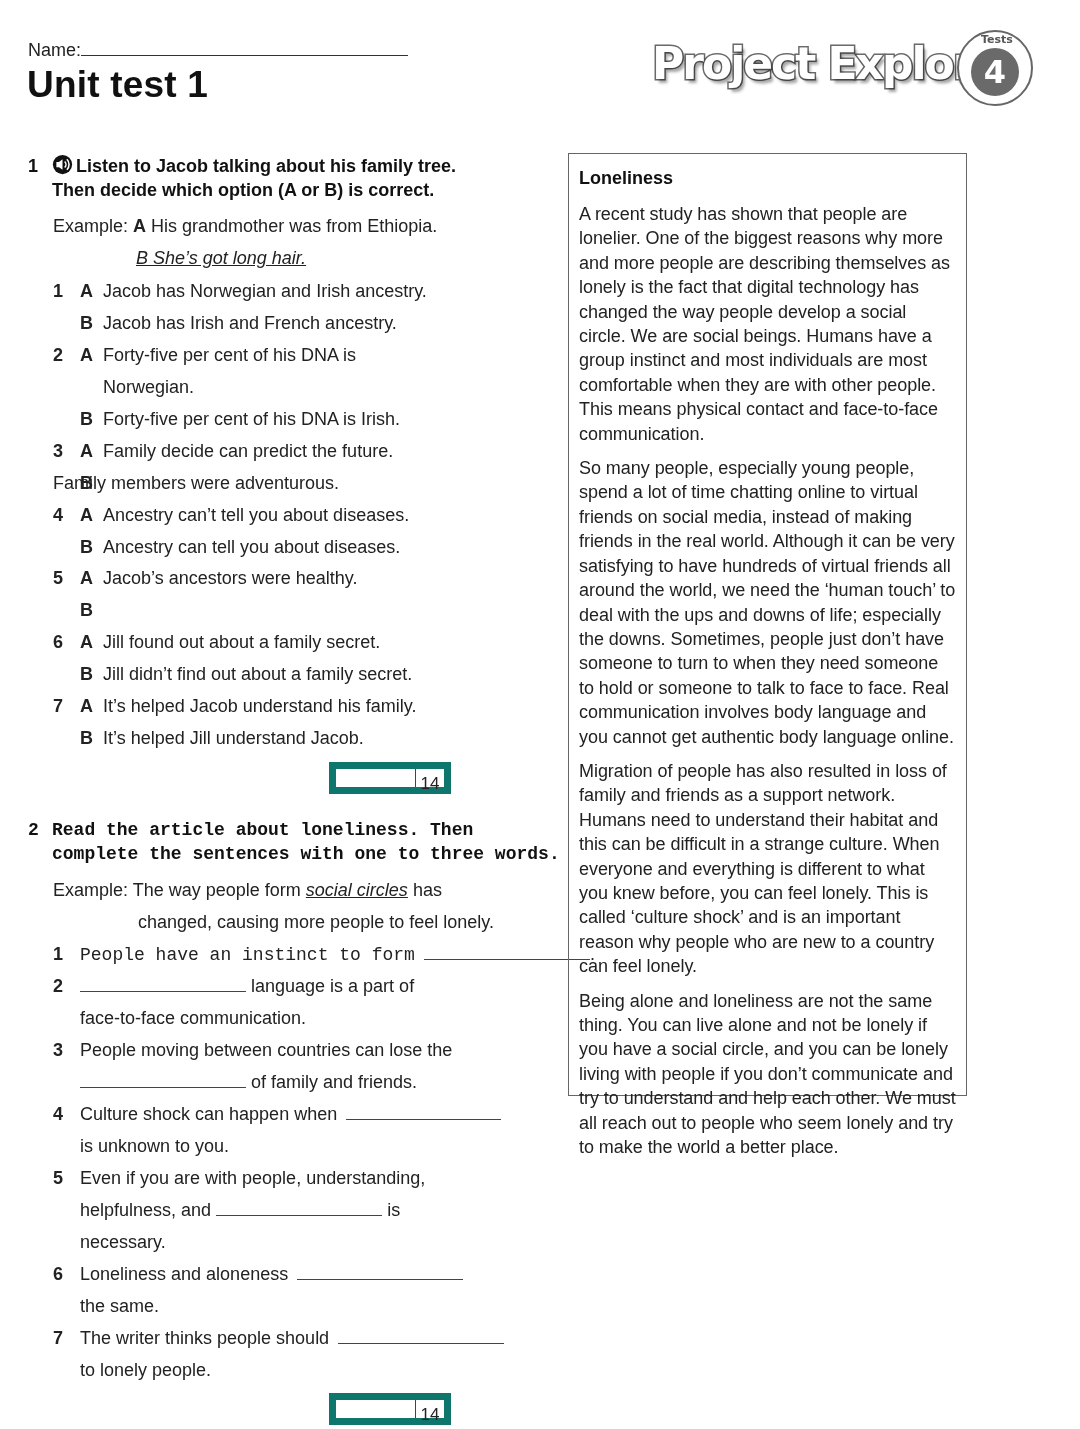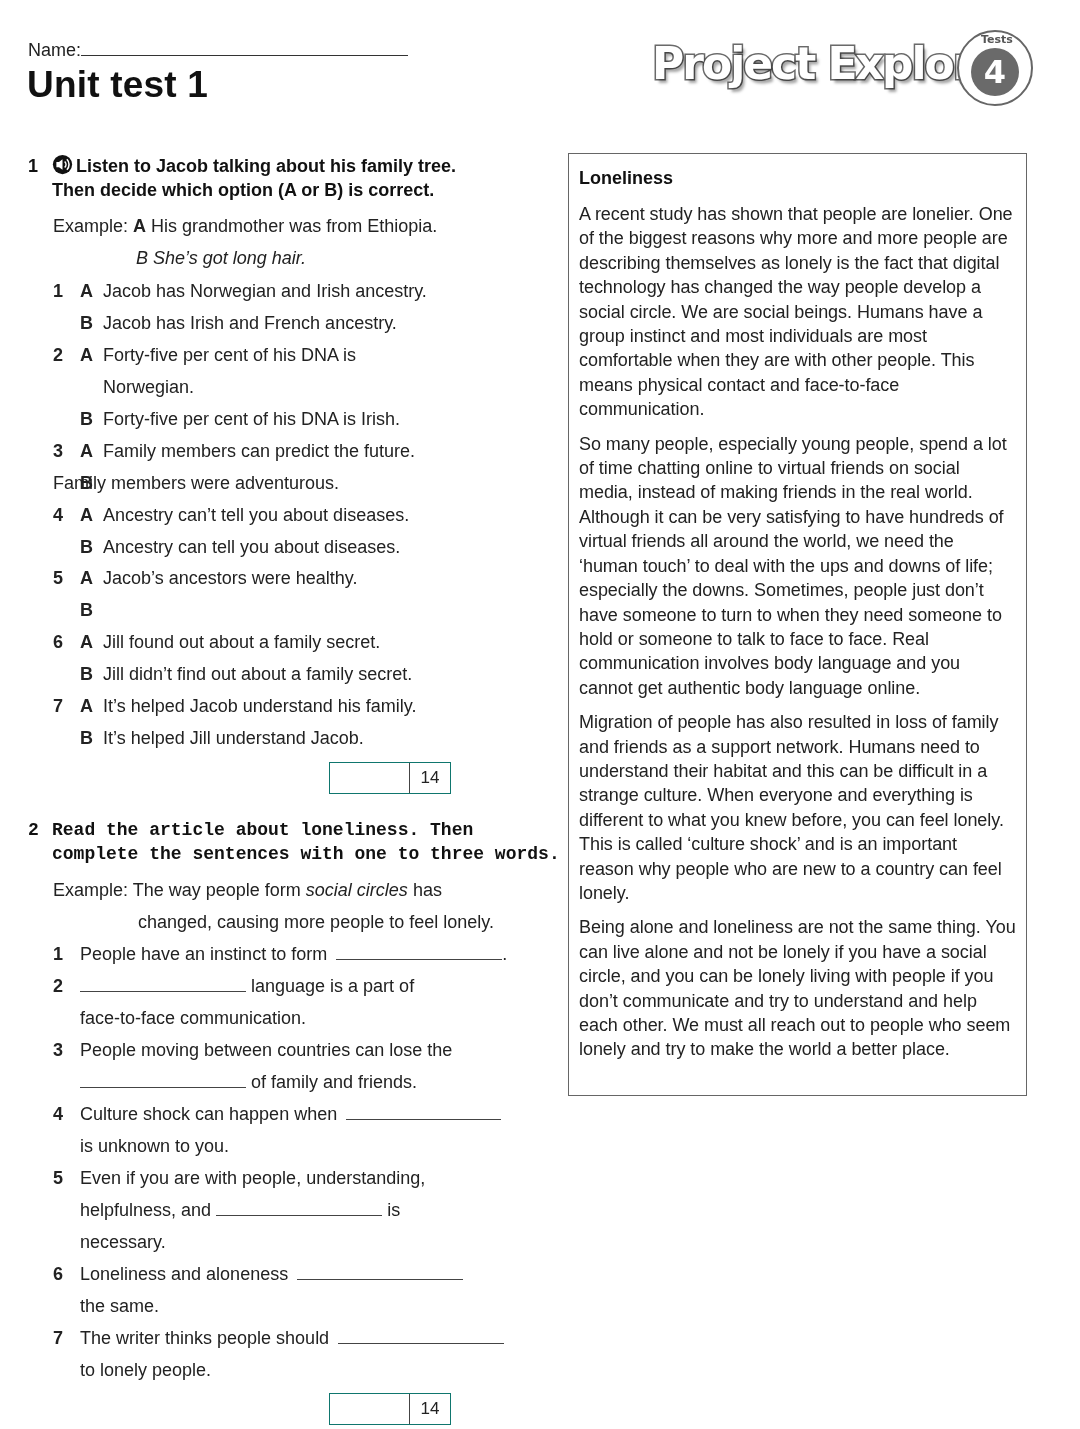--- a/index.html
+++ b/index.html
@@ -18,28 +18,28 @@
   .logo-badge .tests { position: absolute; left: 16px; top: 1px; width: 44px; text-align: center; font-size: 11px; font-weight: bold; color: #555; font-family: "DejaVu Sans", sans-serif; }
 
   .sec-head { position: absolute; left: 28px; font-size: 18px; font-weight: bold; color: #111; line-height: 24px; }
   .sec-head .num { display: inline-block; width: 24px; }
   .sec-head .line2 { padding-left: 24px; display: block; }
   .speaker { display: inline-block; width: 21px; height: 21px; vertical-align: -3px; margin-right: 3px; }
 
   .line { position: absolute; font-size: 18px; color: #222; white-space: nowrap; line-height: 22px; }
   .qn { position: absolute; font-weight: bold; }
   .opt { position: absolute; font-weight: bold; }
-  .u-ital { font-style: italic; }
+  .u-ital { font-style: italic; text-decoration: underline; }
   .blank { display: inline-block; border-bottom: 1px solid #444; height: 14px; vertical-align: baseline; }
 
-  .score-box { position: absolute; width: 122px; height: 32px; border: 1px solid #0f766e; display: flex; }
+  .score-box { position: absolute; width: 122px; height: 32px; border: 7px solid #0f766e; display: flex; }
   .score-box .empty { width: 80px; border-right: 1px solid #444; }
   .score-box .total { flex: 1; text-align: center; font-size: 17px; line-height: 30px; color: #222; }
 
-  .article { position: absolute; left: 568px; top: 153px; width: 459px; height: 943px; border: 1.5px solid #666; padding: 12px 10px 0 10px; }
+  .article { position: absolute; left: 568px; top: 153px; width: 399px; height: 943px; border: 1.5px solid #666; padding: 12px 10px 0 10px; }
   .article h2 { font-size: 18px; font-weight: bold; color: #111; margin-bottom: 12px; line-height: 24px; }
   .article p { font-size: 18px; line-height: 24.4px; color: #222; margin-bottom: 10px; letter-spacing: -0.05px; margin-top: 9px; }
 </style>
 </head>
 <body>
 
 <div class="name-line">
   <span>Name:</span><span class="blank"></span>
 </div>
 <div class="unit-title">Unit test 1</div>
@@ -88,21 +88,21 @@
 </div>
 <div class="line" style="left:103px; top:376px;text-align:center;">Norwegian.</div>
 <div class="line" style="left:53px; top:408px;">
   <span class="opt" style="left:27px;">B</span>
   <span style="margin-left:50px;">Forty-five per cent of his DNA is Irish.</span>
 </div>
 
 <div class="line" style="left:53px; top:440px;">
   <span class="qn" style="left:0;">3</span>
   <span class="opt" style="left:27px;">A</span>
-  <span style="margin-left:50px;">Family members can predict the future.</span>
+  <span style="margin-left:50px;">Family decide can predict the future.</span>
 </div>
 <div class="line" style="left:53px; top:472px;">
   <span class="opt" style="left:27px;">B</span>
   <span style="">Family members were adventurous.</span>
 </div>
 
 <div class="line" style="left:53px; top:504px;">
   <span class="qn" style="left:0;">4</span>
   <span class="opt" style="left:27px;">A</span>
   <span style="margin-left:50px;">Ancestry can’t tell you about diseases.</span>
@@ -154,21 +154,21 @@
 <div class="line" style="left:53px; top:879px;">
   <span>Example:</span>
   <span>The way people form</span>
   <span class="u-ital">social circles</span>
   <span>has</span>
 </div>
 <div class="line" style="left:138px; top:911px;">changed, causing more people to feel lonely.</div>
 
 <div class="line" style="left:53px; top:943px;">
   <span class="qn" style="left:0;">1</span>
-  <span style="margin-left:27px;">People have an instinct to form</span>
+  <span style="margin-left:27px;font-family:Liberation Mono, monospace;">People have an instinct to form</span>
   <span class="blank" style="width:166px; margin-left:4px;"></span><span>.</span>
 </div>
 
 <div class="line" style="left:53px; top:975px;">
   <span class="qn" style="left:0;">2</span>
   <span class="blank" style="width:166px; margin-left:27px;"></span>
   <span>language is a part of</span>
 </div>
 <div class="line" style="left:80px; top:1007px;">face-to-face communication.</div>
 

